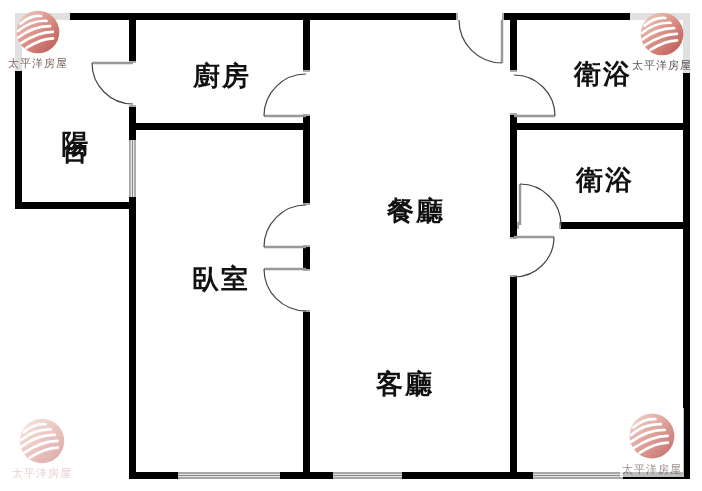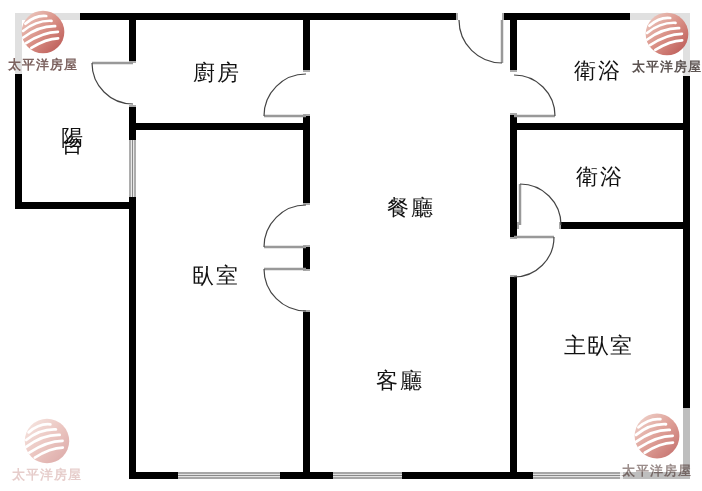--- a/index.html
+++ b/index.html
@@ -2,31 +2,31 @@
 <html><head>
 <meta charset="utf-8">
 <style>
   html,body{margin:0;padding:0;background:#fff;}
   .plan{
     position:relative;width:702px;height:491px;background:#ffffff;
     overflow:hidden;font-family:"DejaVu Sans","Liberation Sans",sans-serif;
   }
   .plan svg.blueprint{position:absolute;left:0;top:0;}
   .room-label{
-    position:absolute;font-size:22px;font-weight:400;color:#111;
+    position:absolute;font-size:27px;font-weight:700;color:#111;
     letter-spacing:2px;white-space:nowrap;line-height:1.15;
   }
   .room-label.vertical{
     writing-mode:vertical-rl;text-orientation:upright;letter-spacing:5px;
   }
   .wm{
     position:absolute;display:flex;flex-direction:column;align-items:center;
     background:rgba(255,255,255,0.88);padding:2px 2px 0 2px;
   }
-  .wm .brand{font-size:13px;font-weight:700;letter-spacing:1px;white-space:nowrap;text-align:right;}
+  .wm .brand{font-size:11px;font-weight:400;letter-spacing:1px;white-space:nowrap;text-align:right;}
   .wm-tl{left:6px;top:6px;}   .wm-tl .brand{color:#7d6360;}
   .wm-tr{left:630px;top:8px;} .wm-tr .brand{color:#5d5452;}
   .wm-bl{left:10px;top:414px;opacity:.5;} .wm-bl .brand{color:#cf9d99;}
   .wm-br{left:620px;top:408px;opacity:.85;} .wm-br .brand{color:#8a7a77;}
 </style>
 </head>
 <body>
 
 <div class="plan">
 
@@ -139,21 +139,20 @@
     </g>
   </svg>
 
   <div class="room-label vertical" style="left:60px;top:110px;">陽台</div>
   <div class="room-label" style="left:193px;top:60px;">廚房</div>
   <div class="room-label" style="left:574px;top:58px;">衛浴</div>
   <div class="room-label" style="left:576px;top:164px;">衛浴</div>
   <div class="room-label" style="left:387px;top:195px;">餐廳</div>
   <div class="room-label" style="left:192px;top:263px;">臥室</div>
   <div class="room-label" style="left:376px;top:368px;">客廳</div>
-  <div class="room-label" style="left:564px;top:333px;letter-spacing:1px;">主臥室</div>
 
   <div class="wm wm-tl">
     <svg width="54" height="48" viewBox="-30 -27 60 54">
       <defs>
         <linearGradient id="g1" x1="0" y1="0" x2="1" y2="1">
           <stop offset="0" stop-color="#f0d4cb"></stop>
             <stop offset="0.5" stop-color="#d98f85"></stop>
             <stop offset="1" stop-color="#b85350"></stop>
         </linearGradient>
       </defs>

